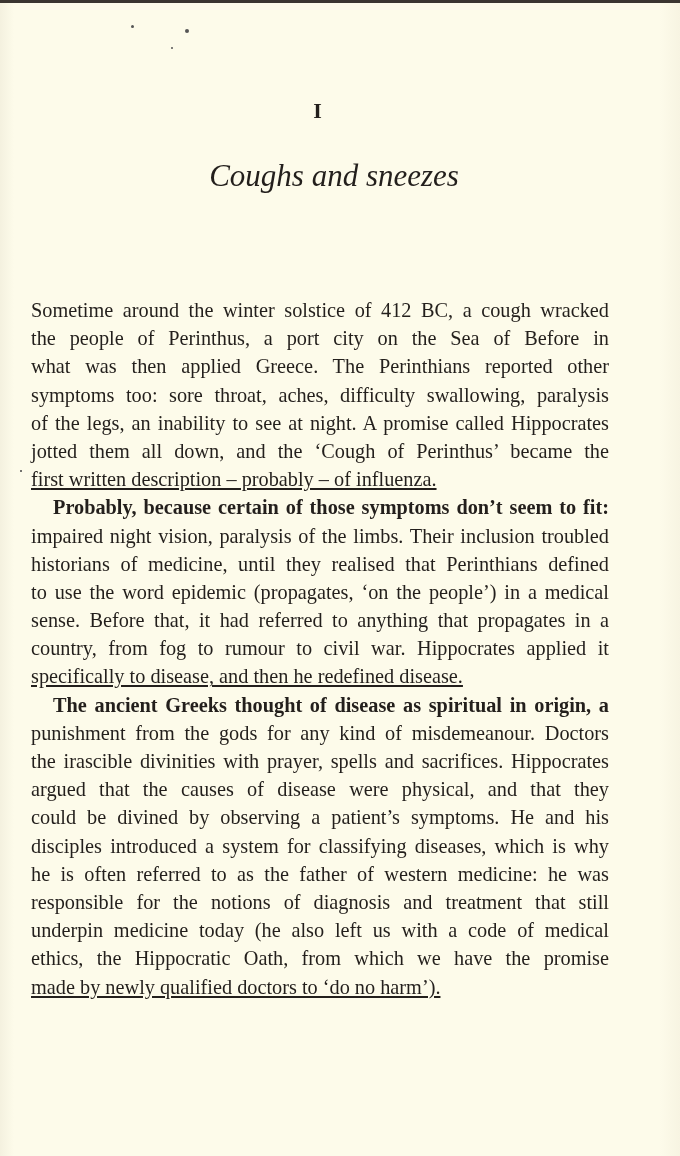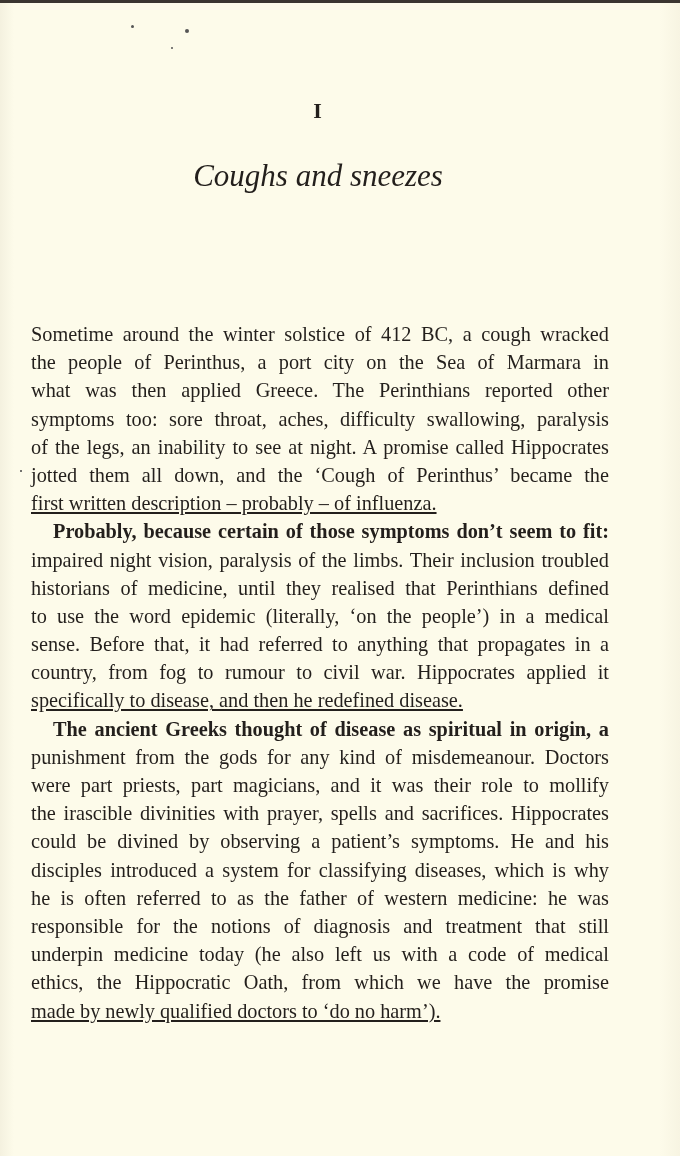--- a/index.html
+++ b/index.html
@@ -16,23 +16,23 @@
       pointer-events: none;
     }
     .top-edge { position: absolute; left: 0; top: 0; width: 680px; height: 3px; background: #3a3530; }
     .speck { position: absolute; background: #555; border-radius: 50%; }
     .chapter-number {
       position: absolute; left: 0; width: 636px; top: 98px;
       text-align: center; font-size: 22px; font-weight: bold; letter-spacing: 1px;
     }
     .chapter-title {
       position: absolute; left: 0; width: 636px; top: 158px;
-      text-align: center; font-size: 31px; font-style: italic;
+      text-align: center; font-size: 31px; font-style: italic; padding-left: 16px;
     }
-    .body-text { position: absolute; left: 31px; top: 320px; width: 578px; }
+    .body-text { position: absolute; left: 31px; top: 296px; width: 578px; }
     .line {
       display: block; height: 28.2px; line-height: 28.2px;
       font-size: 20.3px; text-align: justify; text-align-last: justify;
       white-space: nowrap; overflow: visible;
     }
     .line.indent { text-indent: 22px; font-weight: bold; }
     .line.last { text-align-last: left; text-decoration: underline; }
     .stray-dot { position: absolute; left: 20px; top: 470px; width: 2px; height: 2px; background: #444; border-radius: 50%; }
   </style>
 </head>
@@ -44,41 +44,41 @@
 <div class="speck" style="left:185px;top:29px;width:4px;height:4px;"></div>
 <div class="speck" style="left:171px;top:47px;width:2px;height:2px;"></div>
 <div class="stray-dot"></div>
 
 <div class="chapter-number">I</div>
 <div class="chapter-title">Coughs and sneezes</div>
 
 <div class="body-text" id="body-text">
     <div>
       <span class="line">Sometime around the winter solstice of 412 BC, a cough wracked</span>
-      <span class="line">the people of Perinthus, a port city on the Sea of Marmara in</span>
+      <span class="line">the people of Perinthus, a port city on the Sea of Before in</span>
       <span class="line">what was then applied Greece. The Perinthians reported other</span>
       <span class="line">symptoms too: sore throat, aches, difficulty swallowing, paralysis</span>
       <span class="line">of the legs, an inability to see at night. A promise called Hippocrates</span>
       <span class="line">jotted them all down, and the ‘Cough of Perinthus’ became the</span>
       <span class="line last">first written description – probably – of influenza.</span>
     </div>
     <div>
       <span class="line indent">Probably, because certain of those symptoms don’t seem to fit:</span>
       <span class="line">impaired night vision, paralysis of the limbs. Their inclusion troubled</span>
       <span class="line">historians of medicine, until they realised that Perinthians defined</span>
-      <span class="line">to use the word epidemic (literally, ‘on the people’) in a medical</span>
+      <span class="line">to use the word epidemic (propagates, ‘on the people’) in a medical</span>
       <span class="line">sense. Before that, it had referred to anything that propagates in a</span>
       <span class="line">country, from fog to rumour to civil war. Hippocrates applied it</span>
       <span class="line last">specifically to disease, and then he redefined disease.</span>
     </div>
     <div>
       <span class="line indent">The ancient Greeks thought of disease as spiritual in origin, a</span>
       <span class="line">punishment from the gods for any kind of misdemeanour. Doctors</span>
-      <span class="line">were part priests, part magicians, and it was their role to mollify</span>
       <span class="line">the irascible divinities with prayer, spells and sacrifices. Hippocrates</span>
+      <span class="line">argued that the causes of disease were physical, and that they</span>
       <span class="line">could be divined by observing a patient’s symptoms. He and his</span>
       <span class="line">disciples introduced a system for classifying diseases, which is why</span>
       <span class="line">he is often referred to as the father of western medicine: he was</span>
       <span class="line">responsible for the notions of diagnosis and treatment that still</span>
       <span class="line">underpin medicine today (he also left us with a code of medical</span>
       <span class="line">ethics, the Hippocratic Oath, from which we have the promise</span>
       <span class="line last">made by newly qualified doctors to ‘do no harm’).</span>
     </div>
   </div>
 

